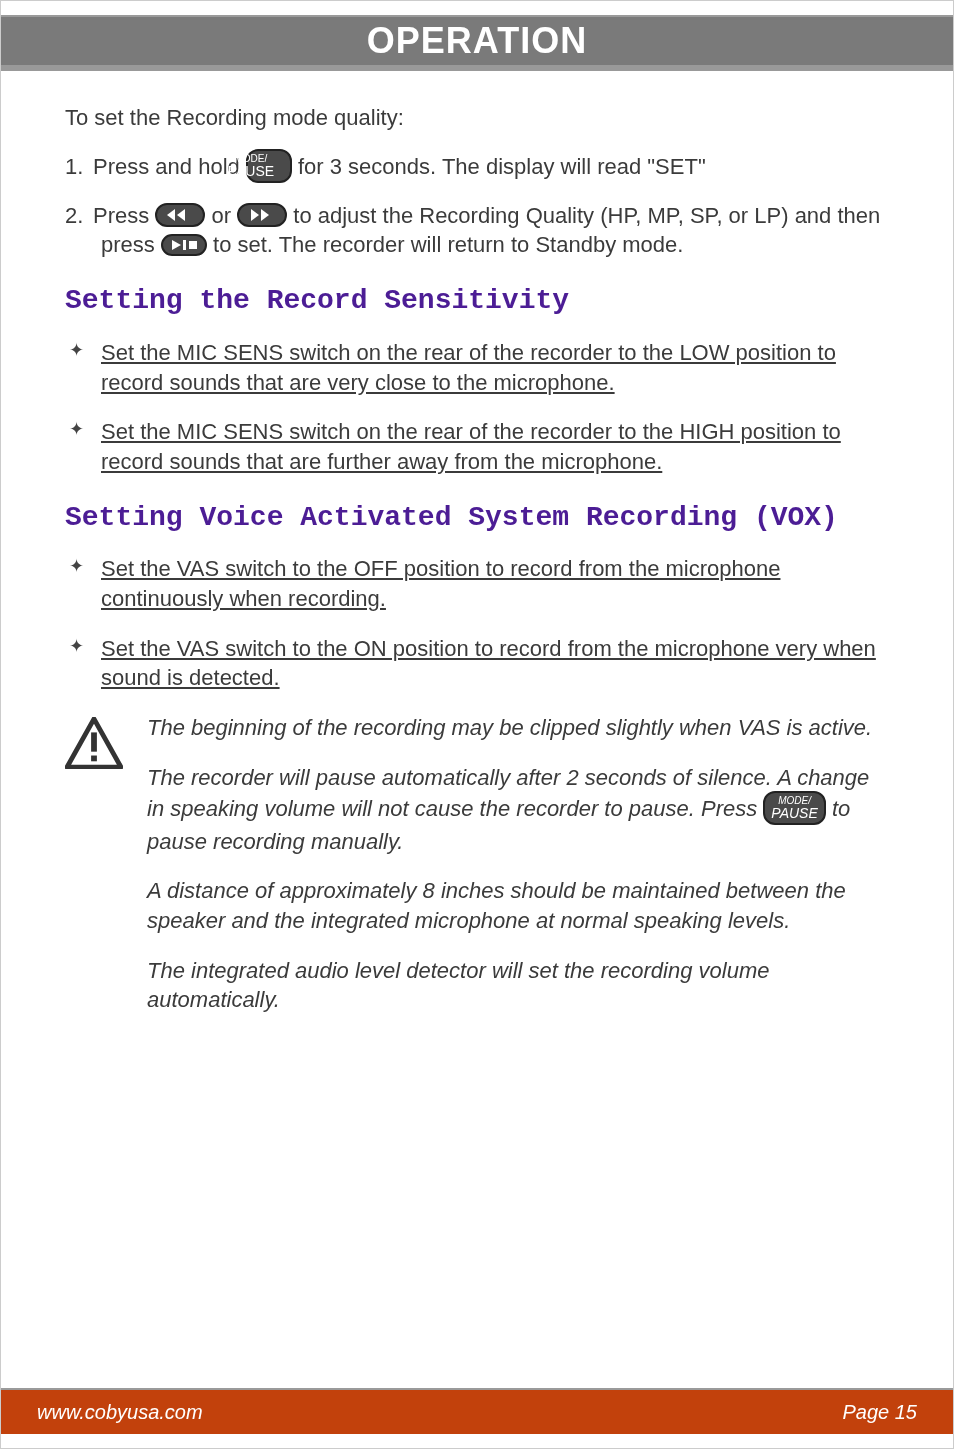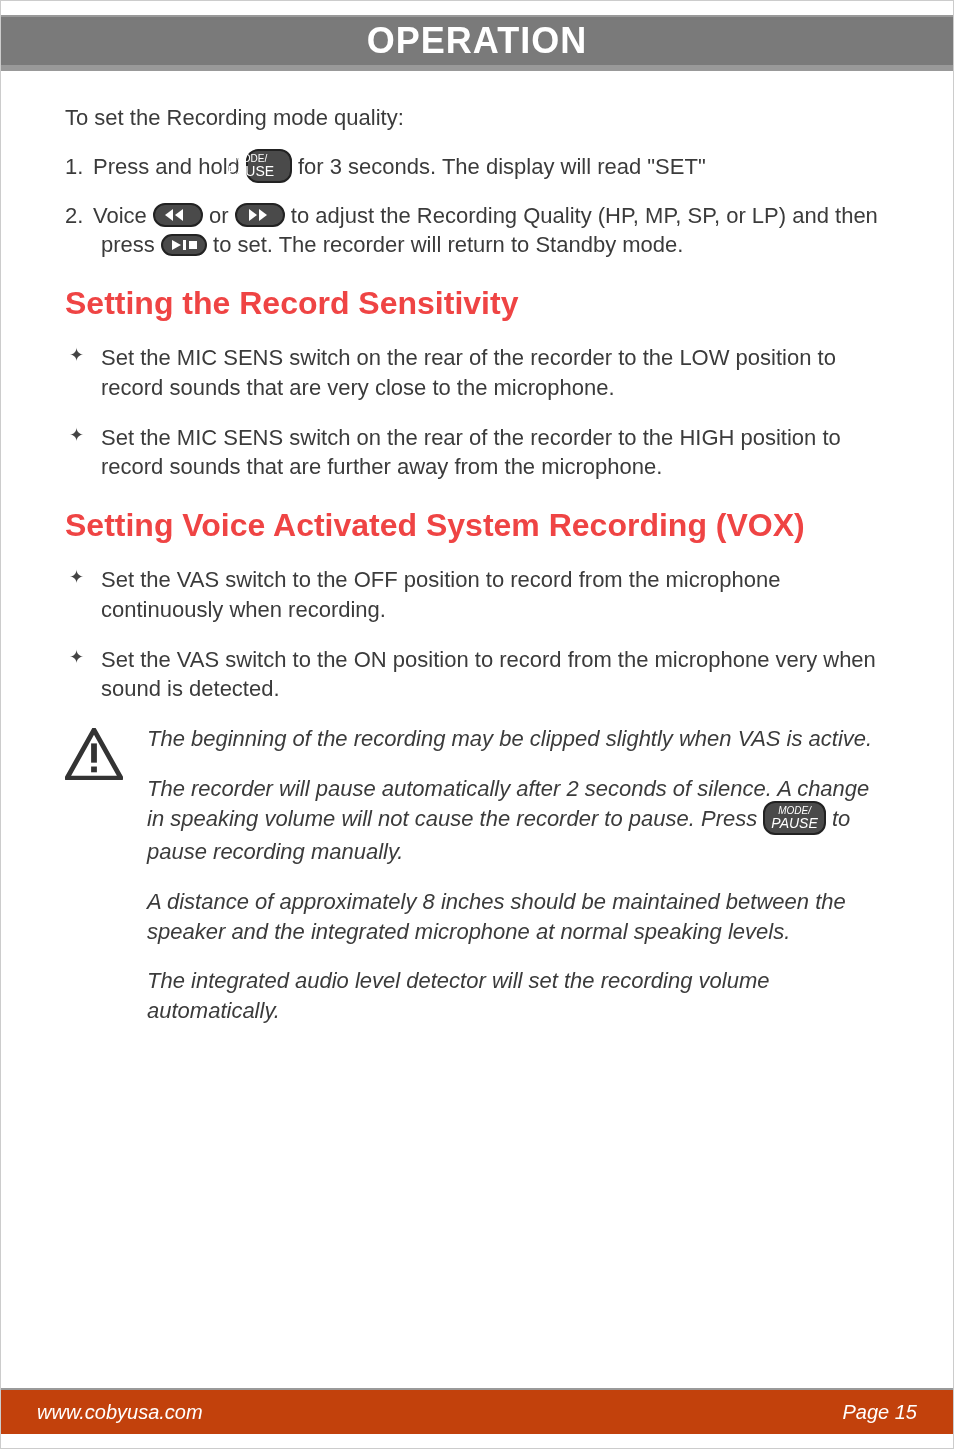--- a/index.html
+++ b/index.html
@@ -76,29 +76,31 @@
     top: -2px;
   }
   .btn.mode { font-size: 10px; line-height: 1; padding: 3px 6px; min-width: 46px; }
   .btn.mode .l1 { display:block; }
   .btn.mode .l2 { display:block; font-size: 14px; }
   .btn.arrow svg { width: 28px; height: 14px; display: block; }
   .btn.arrow { padding: 3px 6px; min-width: 50px; }
   .btn.play { padding: 2px 6px; min-width: 46px; }
   .btn.play svg { width: 30px; height: 14px; display: block; }
   h3.sub {
-    font-size: 32px;
+    font-size: 28px;
     font-weight: bold;
     margin: 22px 0 18px 0;
-    color: #ef4444;
+    color: #4c1d95;
+    font-family: Liberation Mono, monospace;
   }
   ul.starlist {
     list-style: none;
     padding: 0;
     margin-bottom: 20px;
+    text-decoration: underline;
   }
   ul.starlist li {
     padding-left: 36px;
     position: relative;
     margin-bottom: 20px;
   }
   ul.starlist li::before {
     content: "✦";
     position: absolute;
     left: 4px;
@@ -149,21 +151,21 @@
 
   <div class="content">
 
     <p class="para">To set the Recording mode quality:</p>
 
     <ol class="numlist">
       <li>
         <span class="num">1.</span><span>Press and hold </span><span class="btn mode"><span class="l1">MODE/</span><span class="l2">PAUSE</span></span><span> for 3 seconds. The display will read "SET"</span>
       </li>
       <li>
-        <span class="num">2.</span><span>Voice </span><span class="btn arrow"><svg viewBox="0 0 28 14">
+        <span class="num">2.</span><span>Press </span><span class="btn arrow"><svg viewBox="0 0 28 14">
               <polygon points="14,7 22,1 22,13" fill="#fff"></polygon>
               <polygon points="4,7 12,1 12,13" fill="#fff"></polygon>
             </svg></span><span> or </span><span class="btn arrow"><svg viewBox="0 0 28 14">
               <polygon points="14,7 6,1 6,13" fill="#fff"></polygon>
               <polygon points="24,7 16,1 16,13" fill="#fff"></polygon>
             </svg></span><span> to adjust the Recording Quality (HP, MP, SP, or LP) and then press </span><span class="btn play"><svg viewBox="0 0 30 14">
               <polygon points="3,2 3,12 12,7" fill="#fff"></polygon>
               <rect x="14" y="2" width="3" height="10" fill="#fff"></rect>
               <rect x="20" y="3" width="8" height="8" fill="#fff"></rect>
             </svg></span><span> to set. The recorder will return to Standby mode.</span>

